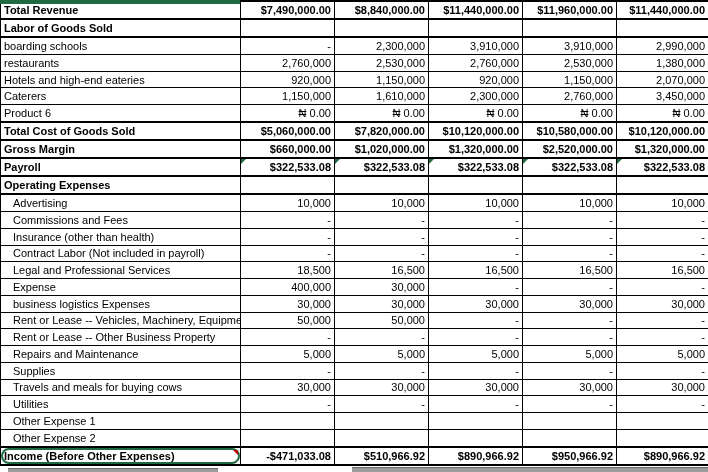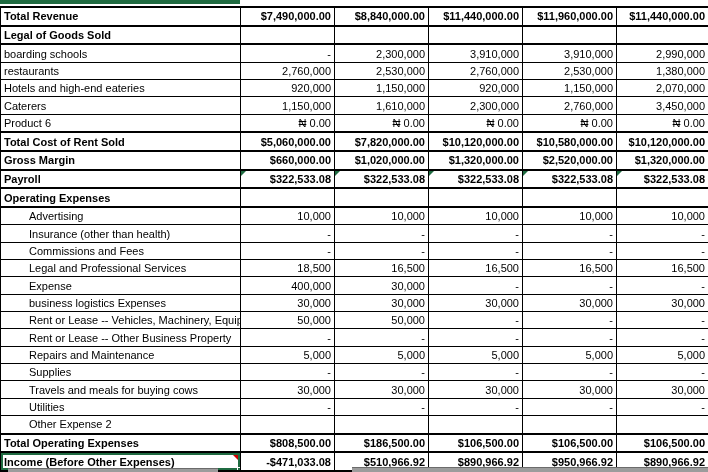--- a/index.html
+++ b/index.html
@@ -12,40 +12,41 @@
     width:708px;height:472px;overflow:hidden;position:relative;
     background:#ffffff;
     font-family:"Liberation Sans", sans-serif;
   }
   .selection-remnant{
     position:absolute;left:0;top:0;width:240px;height:4px;
     background:var(--green);z-index:3;
   }
   table.sheet{
     border-collapse:collapse;table-layout:fixed;
-    width:708px;height:466px;margin-top:6px;
+    width:708px;height:466px;margin-top:0;
   }
   td{
     border:1px solid var(--grid);
     font-size:11px;color:#000;
     padding:0 3px;height:12px;line-height:12px;
     overflow:hidden;white-space:nowrap;
   }
   tr.bold td{font-weight:bold;border-top-width:2px;border-bottom-width:2px;}
   td.label{text-align:left;}
-  td.label.indent{padding-left:28px;}
+  td.label.indent{padding-left:12px;}
   td.val{text-align:right;}
   td.marker{position:relative;}
   td.marker::before{
     content:"";position:absolute;left:0;top:0;width:0;height:0;
     border-top:5px solid var(--green);border-right:5px solid transparent;
   }
   td.sel{
     position:relative;
     box-shadow:inset 0 0 0 2px var(--green);
+    border-radius:8px;
   }
   .comment-tri{
     position:absolute;top:2px;right:2px;width:0;height:0;
     border-top:5px solid var(--red);border-left:5px solid transparent;
   }
   .fill-handle{
     position:absolute;right:-4px;bottom:-4px;width:5px;height:5px;
     background:var(--green);border:1px solid #ffffff;z-index:4;
   }
   .gray-bar{position:absolute;background:#9c9c9c;border-top:1px solid #6b6b6b;z-index:3;}
@@ -69,21 +70,21 @@
   <tbody>
       <tr class="bold">
         <td class="label">Total Revenue</td>
         <td class="val">$7,490,000.00</td>
         <td class="val">$8,840,000.00</td>
         <td class="val">$11,440,000.00</td>
         <td class="val">$11,960,000.00</td>
         <td class="val">$11,440,000.00</td>
       </tr>
       <tr class="bold">
-        <td class="label">Legal of Goods Sold</td>
+        <td class="label">Labor of Goods Sold</td>
         <td class="val"></td>
         <td class="val"></td>
         <td class="val"></td>
         <td class="val"></td>
         <td class="val"></td>
       </tr>
       <tr>
         <td class="label">boarding schools</td>
         <td class="val">-</td>
         <td class="val">2,300,000</td>
@@ -117,21 +118,21 @@
       </tr>
       <tr>
         <td class="label">Product 6</td>
         <td class="val">₦ 0.00</td>
         <td class="val">₦ 0.00</td>
         <td class="val">₦ 0.00</td>
         <td class="val">₦ 0.00</td>
         <td class="val">₦ 0.00</td>
       </tr>
       <tr class="bold">
-        <td class="label">Total Cost of Rent Sold</td>
+        <td class="label">Total Cost of Goods Sold</td>
         <td class="val">$5,060,000.00</td>
         <td class="val">$7,820,000.00</td>
         <td class="val">$10,120,000.00</td>
         <td class="val">$10,580,000.00</td>
         <td class="val">$10,120,000.00</td>
       </tr>
       <tr class="bold">
         <td class="label">Gross Margin</td>
         <td class="val">$660,000.00</td>
         <td class="val">$1,020,000.00</td>
@@ -157,29 +158,37 @@
       </tr>
       <tr>
         <td class="label indent">Advertising</td>
         <td class="val">10,000</td>
         <td class="val">10,000</td>
         <td class="val">10,000</td>
         <td class="val">10,000</td>
         <td class="val">10,000</td>
       </tr>
       <tr>
+        <td class="label indent">Commissions and Fees</td>
+        <td class="val">-</td>
+        <td class="val">-</td>
+        <td class="val">-</td>
+        <td class="val">-</td>
+        <td class="val">-</td>
+      </tr>
+      <tr>
         <td class="label indent">Insurance (other than health)</td>
         <td class="val">-</td>
         <td class="val">-</td>
         <td class="val">-</td>
         <td class="val">-</td>
         <td class="val">-</td>
       </tr>
       <tr>
-        <td class="label indent">Commissions and Fees</td>
+        <td class="label indent">Contract Labor (Not included in payroll)</td>
         <td class="val">-</td>
         <td class="val">-</td>
         <td class="val">-</td>
         <td class="val">-</td>
         <td class="val">-</td>
       </tr>
       <tr>
         <td class="label indent">Legal and Professional Services</td>
         <td class="val">18,500</td>
         <td class="val">16,500</td>
@@ -245,34 +254,34 @@
       </tr>
       <tr>
         <td class="label indent">Utilities</td>
         <td class="val">-</td>
         <td class="val">-</td>
         <td class="val">-</td>
         <td class="val">-</td>
         <td class="val">-</td>
       </tr>
       <tr>
+        <td class="label indent">Other Expense 1</td>
+        <td class="val"></td>
+        <td class="val"></td>
+        <td class="val"></td>
+        <td class="val"></td>
+        <td class="val"></td>
+      </tr>
+      <tr>
         <td class="label indent">Other Expense 2</td>
         <td class="val"></td>
         <td class="val"></td>
         <td class="val"></td>
         <td class="val"></td>
         <td class="val"></td>
-      </tr>
-      <tr class="bold">
-        <td class="label">Total Operating Expenses</td>
-        <td class="val">$808,500.00</td>
-        <td class="val">$186,500.00</td>
-        <td class="val">$106,500.00</td>
-        <td class="val">$106,500.00</td>
-        <td class="val">$106,500.00</td>
       </tr>
       <tr class="bold">
         <td class="label sel">Income (Before Other Expenses)<span class="comment-tri"></span><span class="fill-handle"></span></td>
         <td class="val">-$471,033.08</td>
         <td class="val">$510,966.92</td>
         <td class="val">$890,966.92</td>
         <td class="val">$950,966.92</td>
         <td class="val">$890,966.92</td>
       </tr>
     </tbody>

